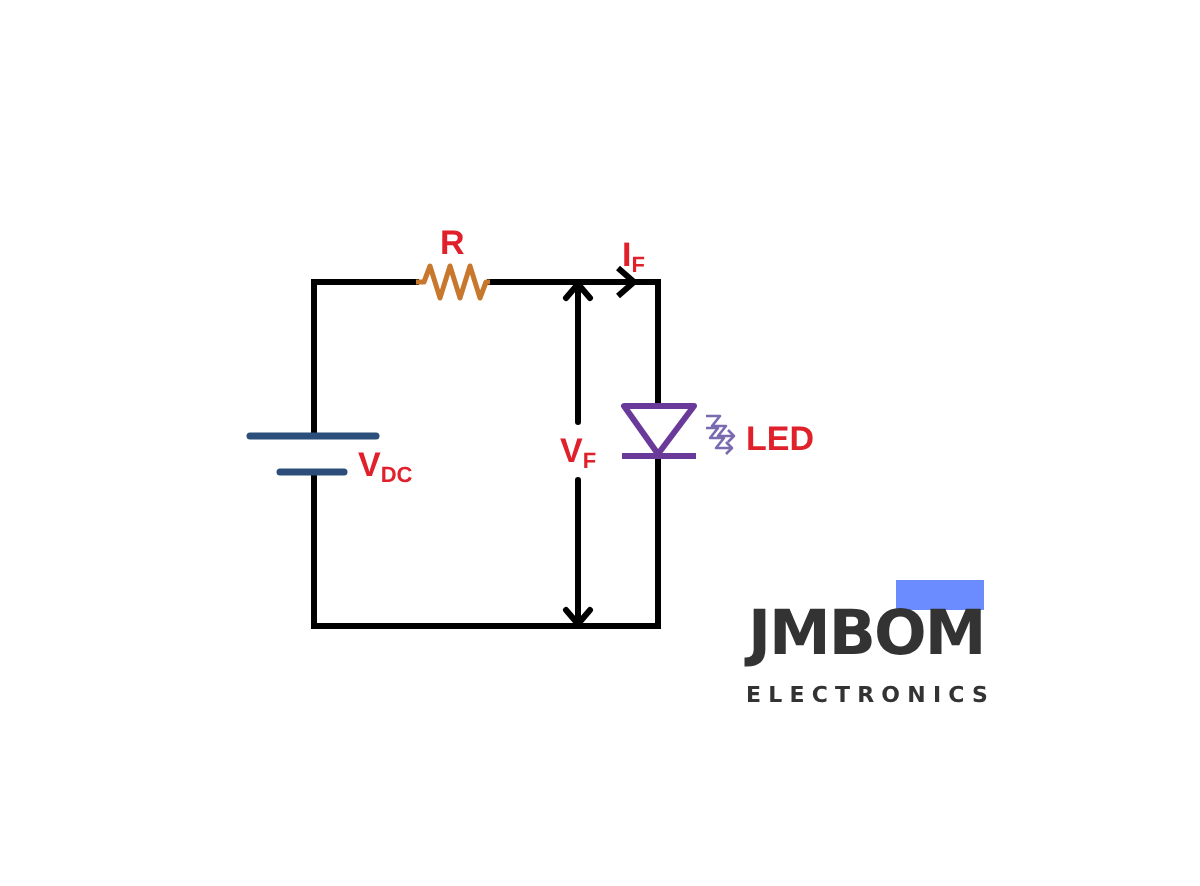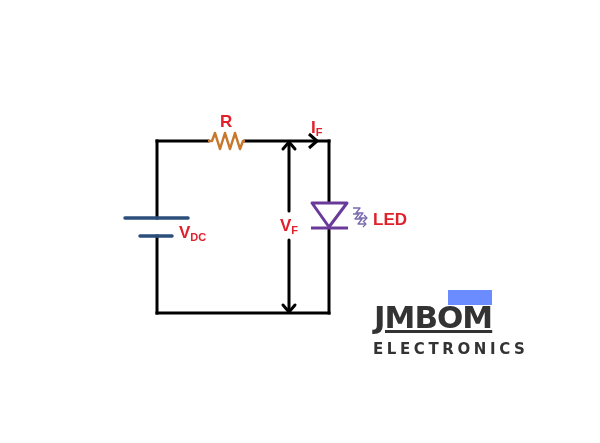--- a/index.html
+++ b/index.html
@@ -1,22 +1,22 @@
 <!DOCTYPE html>
 <html><head>
   <meta charset="utf-8">
   <style>
     html, body { margin: 0; padding: 0; background: #ffffff; }
     body { width: 600px; height: 443px; position: relative; overflow: hidden; font-family: "Liberation Sans", sans-serif; }
     svg { position: absolute; left: 0; top: 0; }
     .lbl { font-family: "Liberation Sans", sans-serif; font-weight: bold; }
     .logo { position: absolute; left: 372px; top: 288px; width: 130px; height: 70px; }
     .logo-bar { position: absolute; left: 76px; top: 2px; width: 44px; height: 15px; }
-    .logo-main { position: absolute; left: 2px; top: 14px; font-family: "DejaVu Sans", sans-serif; font-weight: bold; font-size: 31px; letter-spacing: -1px; color: #333333; line-height: 1; text-decoration: underline; }
-    .logo-sub { position: absolute; left: 1px; top: 54px; font-family: "DejaVu Sans", sans-serif; font-weight: bold; font-size: 15px; letter-spacing: 3.6px; color: #333333; line-height: 1; }
+    .logo-main { position: absolute; left: 2px; top: 14px; font-family: "DejaVu Sans", sans-serif; font-weight: bold; font-size: 31px; letter-spacing: -1px; color: #333333; line-height: 1; }
+    .logo-sub { position: absolute; left: 1px; top: 54px; font-family: "DejaVu Sans", sans-serif; font-weight: bold; font-size: 11px; letter-spacing: 3.6px; color: #333333; line-height: 1; }
   </style>
 </head>
 <body>
 
 <svg width="600" height="443" viewBox="0 0 600 443">
 
   <g stroke="#000" stroke-width="3" fill="none" stroke-linecap="square">
 
     <line x1="157" y1="141" x2="157" y2="218"></line>
 

